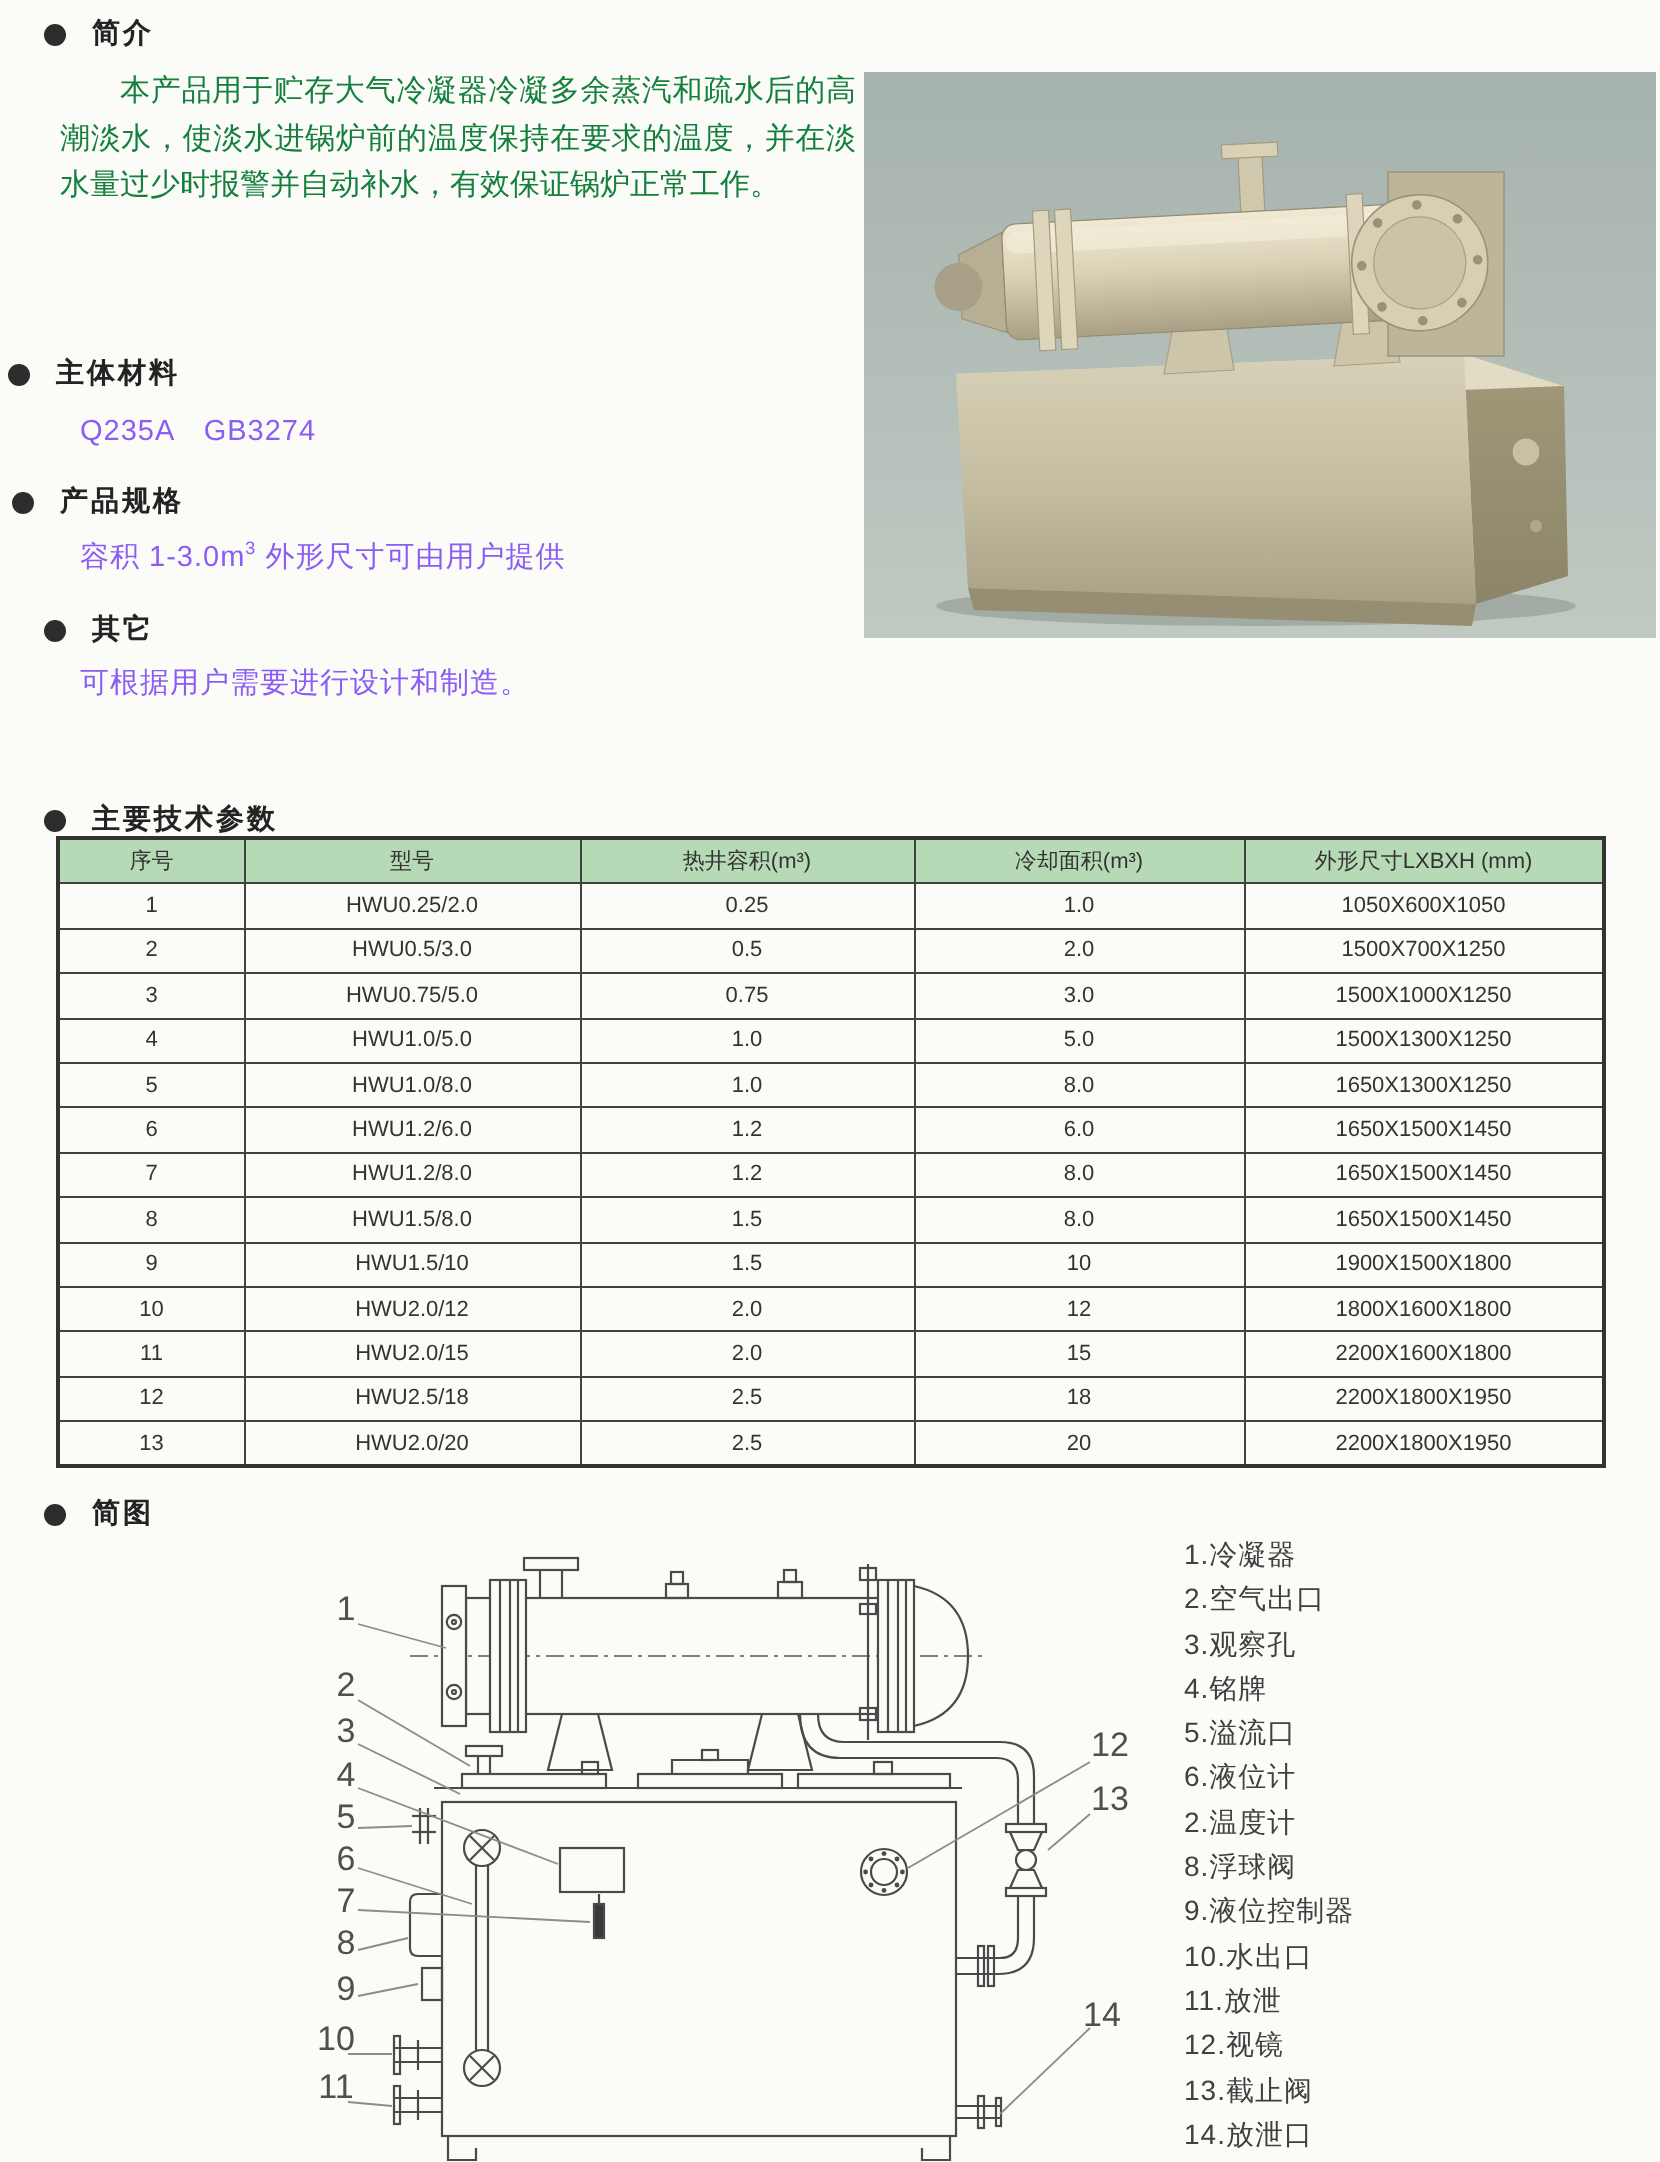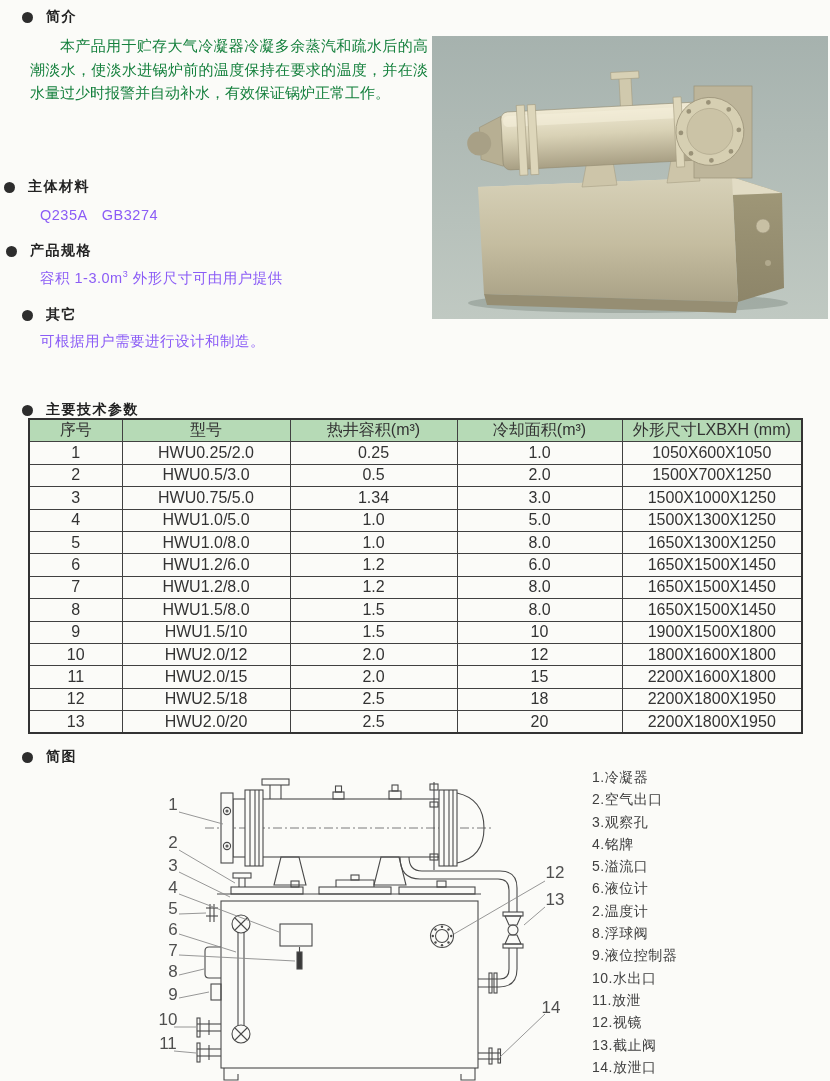--- a/index.html
+++ b/index.html
@@ -10,21 +10,21 @@
     color:#3a3a3a;
   }
   .sec-head{position:absolute;display:flex;align-items:center;gap:13px;}
   .bullet{width:11px;height:11px;border-radius:50%;background:#2d2d2d;flex:0 0 auto;}
   .sec-title{font-size:14px;font-weight:bold;color:#232323;letter-spacing:1.5px;}
   .body-text{position:absolute;left:30px;top:34px;width:398px;font-size:15px;line-height:23.5px;color:#15803d;text-align:justify;}
   .para{text-indent:2em;margin:0;}
   .sub-text{position:absolute;left:40px;font-size:14.5px;color:#8b5cf6;letter-spacing:.5px;}
   .photo-frame{position:absolute;left:432px;top:36px;width:396px;height:283px;}
   table.params{position:absolute;left:28px;top:418px;width:773px;border-collapse:collapse;table-layout:fixed;
-    font-size:16px;color:#333;border:2px solid #333;}
+    font-size:11px;color:#333;border:2px solid #333;}
   table.params th{background:#b6dab6;font-weight:normal;}
   table.params th,table.params td{border:1px solid #414141;height:21.4px;text-align:center;padding:0 2px;overflow:hidden;white-space:nowrap;}
   .legend{position:absolute;left:592px;top:766px;font-size:14px;color:#404040;letter-spacing:.5px;}
   .legend div{height:22.3px;line-height:22.3px;}
   .diagram{position:absolute;left:143px;top:766px;}
   .ln{stroke:#4a4a4a;fill:none;stroke-width:1.1;}
   .lnf{stroke:#4a4a4a;fill:#fbfbf8;stroke-width:1.1;}
   .thin{stroke:#5a5a5a;fill:none;stroke-width:.8;}
   .leader{stroke:#8b8b8b;fill:none;stroke-width:.9;}
   .callout{font-size:17px;fill:#4f4f4f;text-anchor:middle;font-family:"Liberation Sans","DejaVu Sans",sans-serif;}
@@ -153,21 +153,21 @@
       <tr>
         <td>2</td>
         <td>HWU0.5/3.0</td>
         <td>0.5</td>
         <td>2.0</td>
         <td>1500X700X1250</td>
       </tr>
       <tr>
         <td>3</td>
         <td>HWU0.75/5.0</td>
-        <td>1.34</td>
+        <td>0.75</td>
         <td>3.0</td>
         <td>1500X1000X1250</td>
       </tr>
       <tr>
         <td>4</td>
         <td>HWU1.0/5.0</td>
         <td>1.0</td>
         <td>5.0</td>
         <td>1500X1300X1250</td>
       </tr>

